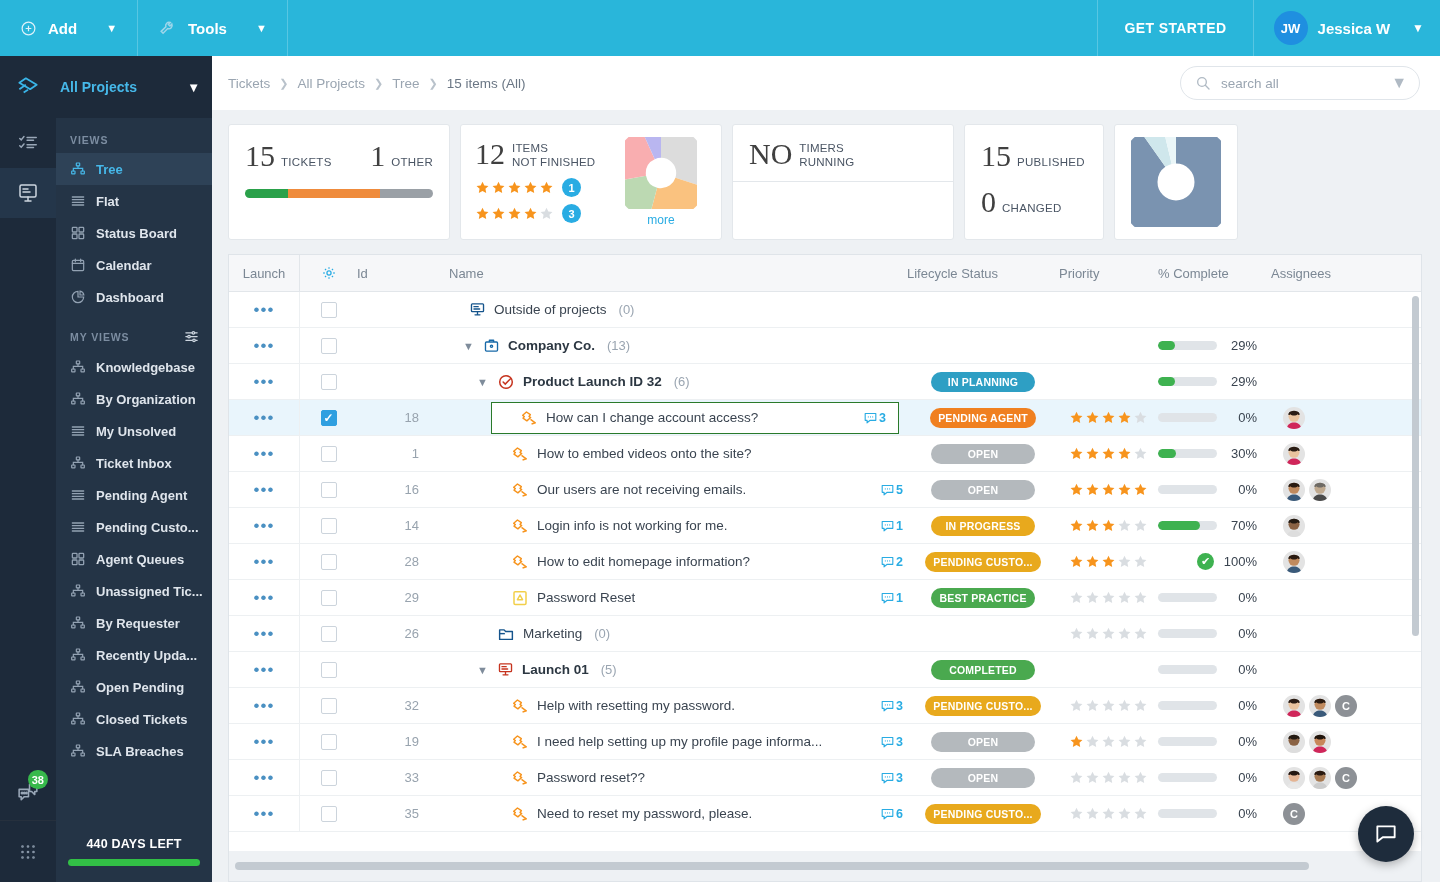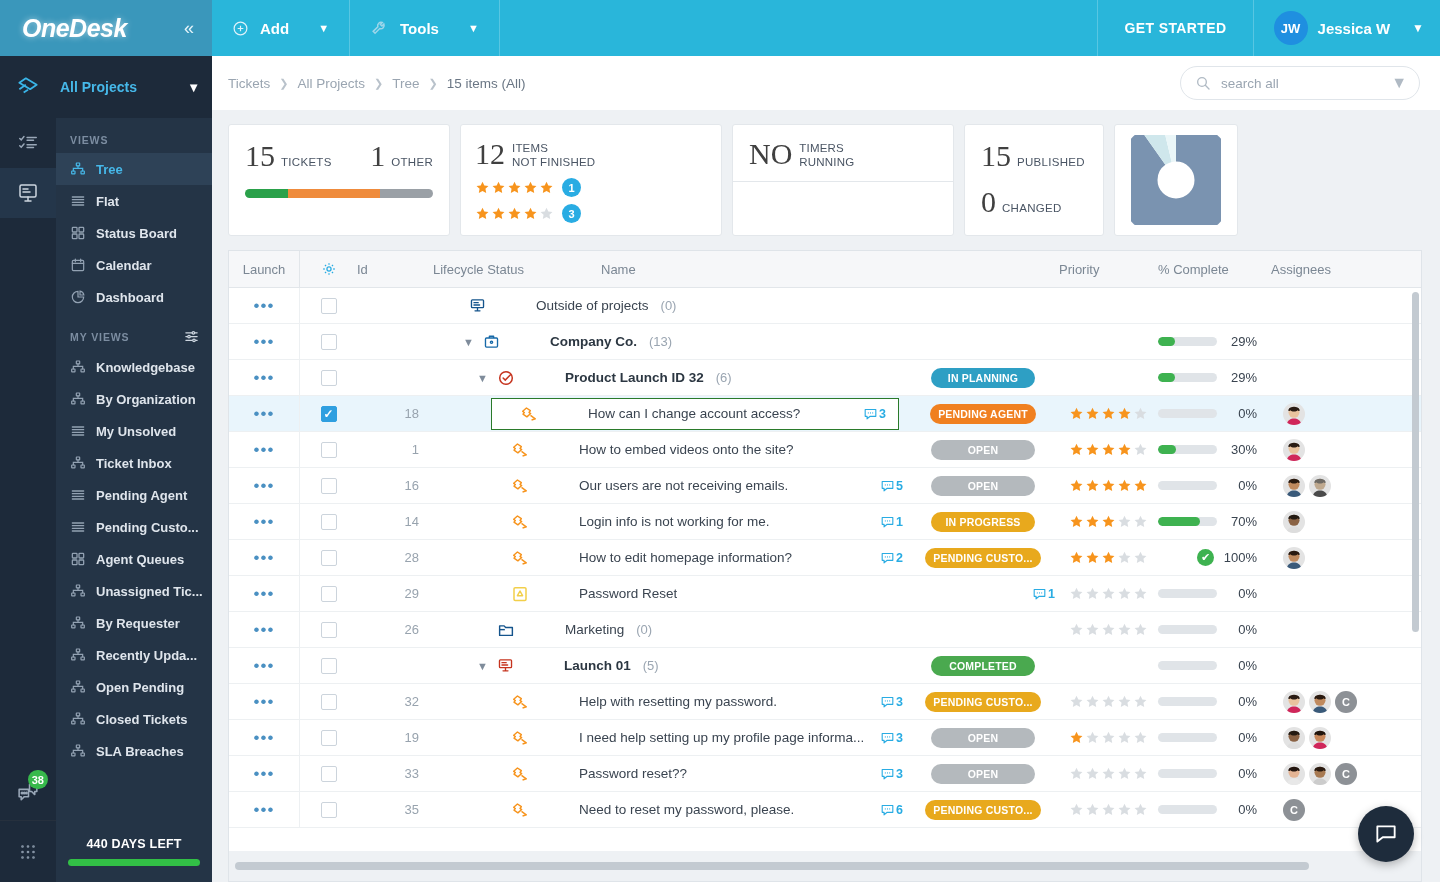--- a/index.html
+++ b/index.html
@@ -166,21 +166,21 @@
   .chk { width: 16px; height: 16px; border: 1px solid #ccd4dc; border-radius: 2px; background: #fff; cursor: pointer; }
   .chk.on { background: #2f9fe0; border-color: #2f9fe0; display: flex; align-items: center; justify-content: center; }
   .chk.on::after { content: "✓"; color: #fff; font-size: 12px; line-height: 1; font-weight: bold; }
 
   .name-cell { display: flex; align-items: center; gap: 8px; min-width: 0; flex: 1; }
   .namebox {
     display: flex; align-items: center; gap: 8px; min-width: 0; flex: 1;
     border: 1px solid #2a7a2a; height: 32px; padding: 0 8px; margin-right: 8px; background: #fff;
   }
   .caret-tog { color: #7f8c9b; font-size: 11px; width: 12px; flex: 0 0 12px; cursor: pointer; }
-  .tname { font-size: 13.5px; color: #3a4450; white-space: nowrap; overflow: hidden; text-overflow: ellipsis; margin-left: 42px; }
+  .tname { font-size: 13.5px; color: #3a4450; white-space: nowrap; overflow: hidden; text-overflow: ellipsis; }
   .tname.bold { font-weight: bold; color: #2c3742; }
   .tcount { font-size: 13px; color: #9aa5b1; margin-left: 4px; }
   .conv { display: flex; align-items: center; gap: 1px; color: #29ace3; font-size: 12.5px; font-weight: bold; margin-left: auto; padding-right: 4px; }
 
   .badge {
     min-width: 104px; height: 20px; border-radius: 10px; color: #fff; font-size: 10.5px;
     font-weight: bold; display: flex; align-items: center; justify-content: center;
     padding: 0 8px; white-space: nowrap; overflow: hidden; letter-spacing: .2px;
   }
   .prog { width: 66px; height: 9px; border-radius: 5px; background: #e0e4e8; overflow: hidden; }
@@ -200,24 +200,20 @@
     background: #1e2c3c; display: flex; align-items: center; justify-content: center; cursor: pointer;
     box-shadow: 0 3px 10px rgba(0,0,0,.28); color: #fff;
   }
 </style>
 </head>
 <body>
 
 <div class="app">
 
   <div class="topbar">
-    <div class="logo-zone">
-      <div class="logo-text">OneDesk</div>
-      <div class="collapse-btn">«</div>
-    </div>
 
     <div class="tb-item">
       <span>
         <svg width="17" height="17" viewBox="0 0 24 24" fill="none" stroke="#dff2fa" stroke-width="1.7">
           <circle cx="12" cy="12" r="9"></circle>
             <path d="M12 8v8M8 12h8"></path>
           </svg>
       </span>
       <span>Add</span>
       <span class="caret">▼</span>
@@ -599,20 +595,30 @@
                         <path d="M12 2.6l2.9 6 6.6.9-4.8 4.6 1.2 6.5L12 17.5 6.1 20.6l1.2-6.5L2.5 9.5l6.6-.9z"></path>
                       </svg>
                       <svg width="15" height="15" viewBox="0 0 24 24" fill="#d9dde1">
                         <path d="M12 2.6l2.9 6 6.6.9-4.8 4.6 1.2 6.5L12 17.5 6.1 20.6l1.2-6.5L2.5 9.5l6.6-.9z"></path>
                       </svg>
                     </div>
                     <div class="count-pill">3</div>
                   </div>
                 </div>
             </div>
+            <div class="c2-right">
+              <svg width="72" height="72" viewBox="0 0 36 36">
+                <circle r="15.9" cx="18" cy="18" fill="transparent" stroke="#dcdcdc" stroke-width="16.6" stroke-dasharray="30 70" stroke-dashoffset="0" transform="rotate(-90 18 18)"></circle>
+                <circle r="15.9" cx="18" cy="18" fill="transparent" stroke="#fac27f" stroke-width="16.6" stroke-dasharray="24 76" stroke-dashoffset="-30" transform="rotate(-90 18 18)"></circle>
+                <circle r="15.9" cx="18" cy="18" fill="transparent" stroke="#bcd9b2" stroke-width="16.6" stroke-dasharray="18 82" stroke-dashoffset="-54" transform="rotate(-90 18 18)"></circle>
+                <circle r="15.9" cx="18" cy="18" fill="transparent" stroke="#f9aeb0" stroke-width="16.6" stroke-dasharray="21 79" stroke-dashoffset="-72" transform="rotate(-90 18 18)"></circle>
+                <circle r="15.9" cx="18" cy="18" fill="transparent" stroke="#b9b6f0" stroke-width="16.6" stroke-dasharray="7 93" stroke-dashoffset="-93" transform="rotate(-90 18 18)"></circle>
+              </svg>
+              <span class="more-link">more</span>
+            </div>
           </div>
 
           <div class="card c3">
             <div class="card-split">
               <div class="c2-head">
                 <span class="kpi-num">NO</span>
                 <span class="c2-cap">
                   <span>TIMERS</span><br>
                   <span>RUNNING</span>
                 </span>
@@ -644,22 +650,22 @@
         <div class="tablewrap">
           <div class="thead">
             <div class="th actions">Launch</div>
             <div class="th cgear">
               <svg width="16" height="16" viewBox="0 0 24 24" fill="none" stroke="#29ace3" stroke-width="1.9">
                 <circle cx="12" cy="12" r="3.1"></circle>
                 <path d="M12 3.4v2.2M12 18.4v2.2M3.4 12h2.2M18.4 12h2.2M6 6l1.6 1.6M16.4 16.4L18 18M18 6l-1.6 1.6M7.6 16.4L6 18"></path>
                 </svg>
             </div>
             <div class="th cid">Id</div>
+            <div class="th cname">Name</div>
             <div class="th cstat">Lifecycle Status</div>
-            <div class="th cname">Name</div>
             <div class="th cprio">Priority</div>
             <div class="th cpct">% Complete</div>
             <div class="th cassg">Assignees</div>
           </div>
 
           <div class="tbody" id="tbody">
             <div class="vscroll"></div>
           <div class="tr">
                 <div class="td actions">•••</div>
                 <div class="td cbox">
@@ -1078,20 +1084,23 @@
                     </span>
                     <span class="tname">Password Reset</span>
                     <span class="conv"><svg width="15" height="15" viewBox="0 0 24 24" fill="none" stroke="#29ace3" stroke-width="1.8" stroke-linejoin="round">
     <path d="M3.5 5.5h17v11h-9l-5 4v-4h-3z"></path>
     <circle cx="8.5" cy="11" r=".9" fill="#29ace3" stroke="none"></circle>
     <circle cx="12" cy="11" r=".9" fill="#29ace3" stroke="none"></circle>
     <circle cx="15.5" cy="11" r=".9" fill="#29ace3" stroke="none"></circle>
                       </svg>1</span>
                   </div>
                 </div>
+                <div class="td cstat">
+                  <span class="badge" style="background:#4aa94f">BEST PRACTICE</span>
+                </div>
                 <div class="td cprio">
                   <div class="stars">
                     <svg width="15" height="15" viewBox="0 0 24 24" fill="#d9dde1">
                       <path d="M12 2.6l2.9 6 6.6.9-4.8 4.6 1.2 6.5L12 17.5 6.1 20.6l1.2-6.5L2.5 9.5l6.6-.9z"></path>
                     </svg>
                     <svg width="15" height="15" viewBox="0 0 24 24" fill="#d9dde1">
                       <path d="M12 2.6l2.9 6 6.6.9-4.8 4.6 1.2 6.5L12 17.5 6.1 20.6l1.2-6.5L2.5 9.5l6.6-.9z"></path>
                     </svg>
                     <svg width="15" height="15" viewBox="0 0 24 24" fill="#d9dde1">
                       <path d="M12 2.6l2.9 6 6.6.9-4.8 4.6 1.2 6.5L12 17.5 6.1 20.6l1.2-6.5L2.5 9.5l6.6-.9z"></path>

